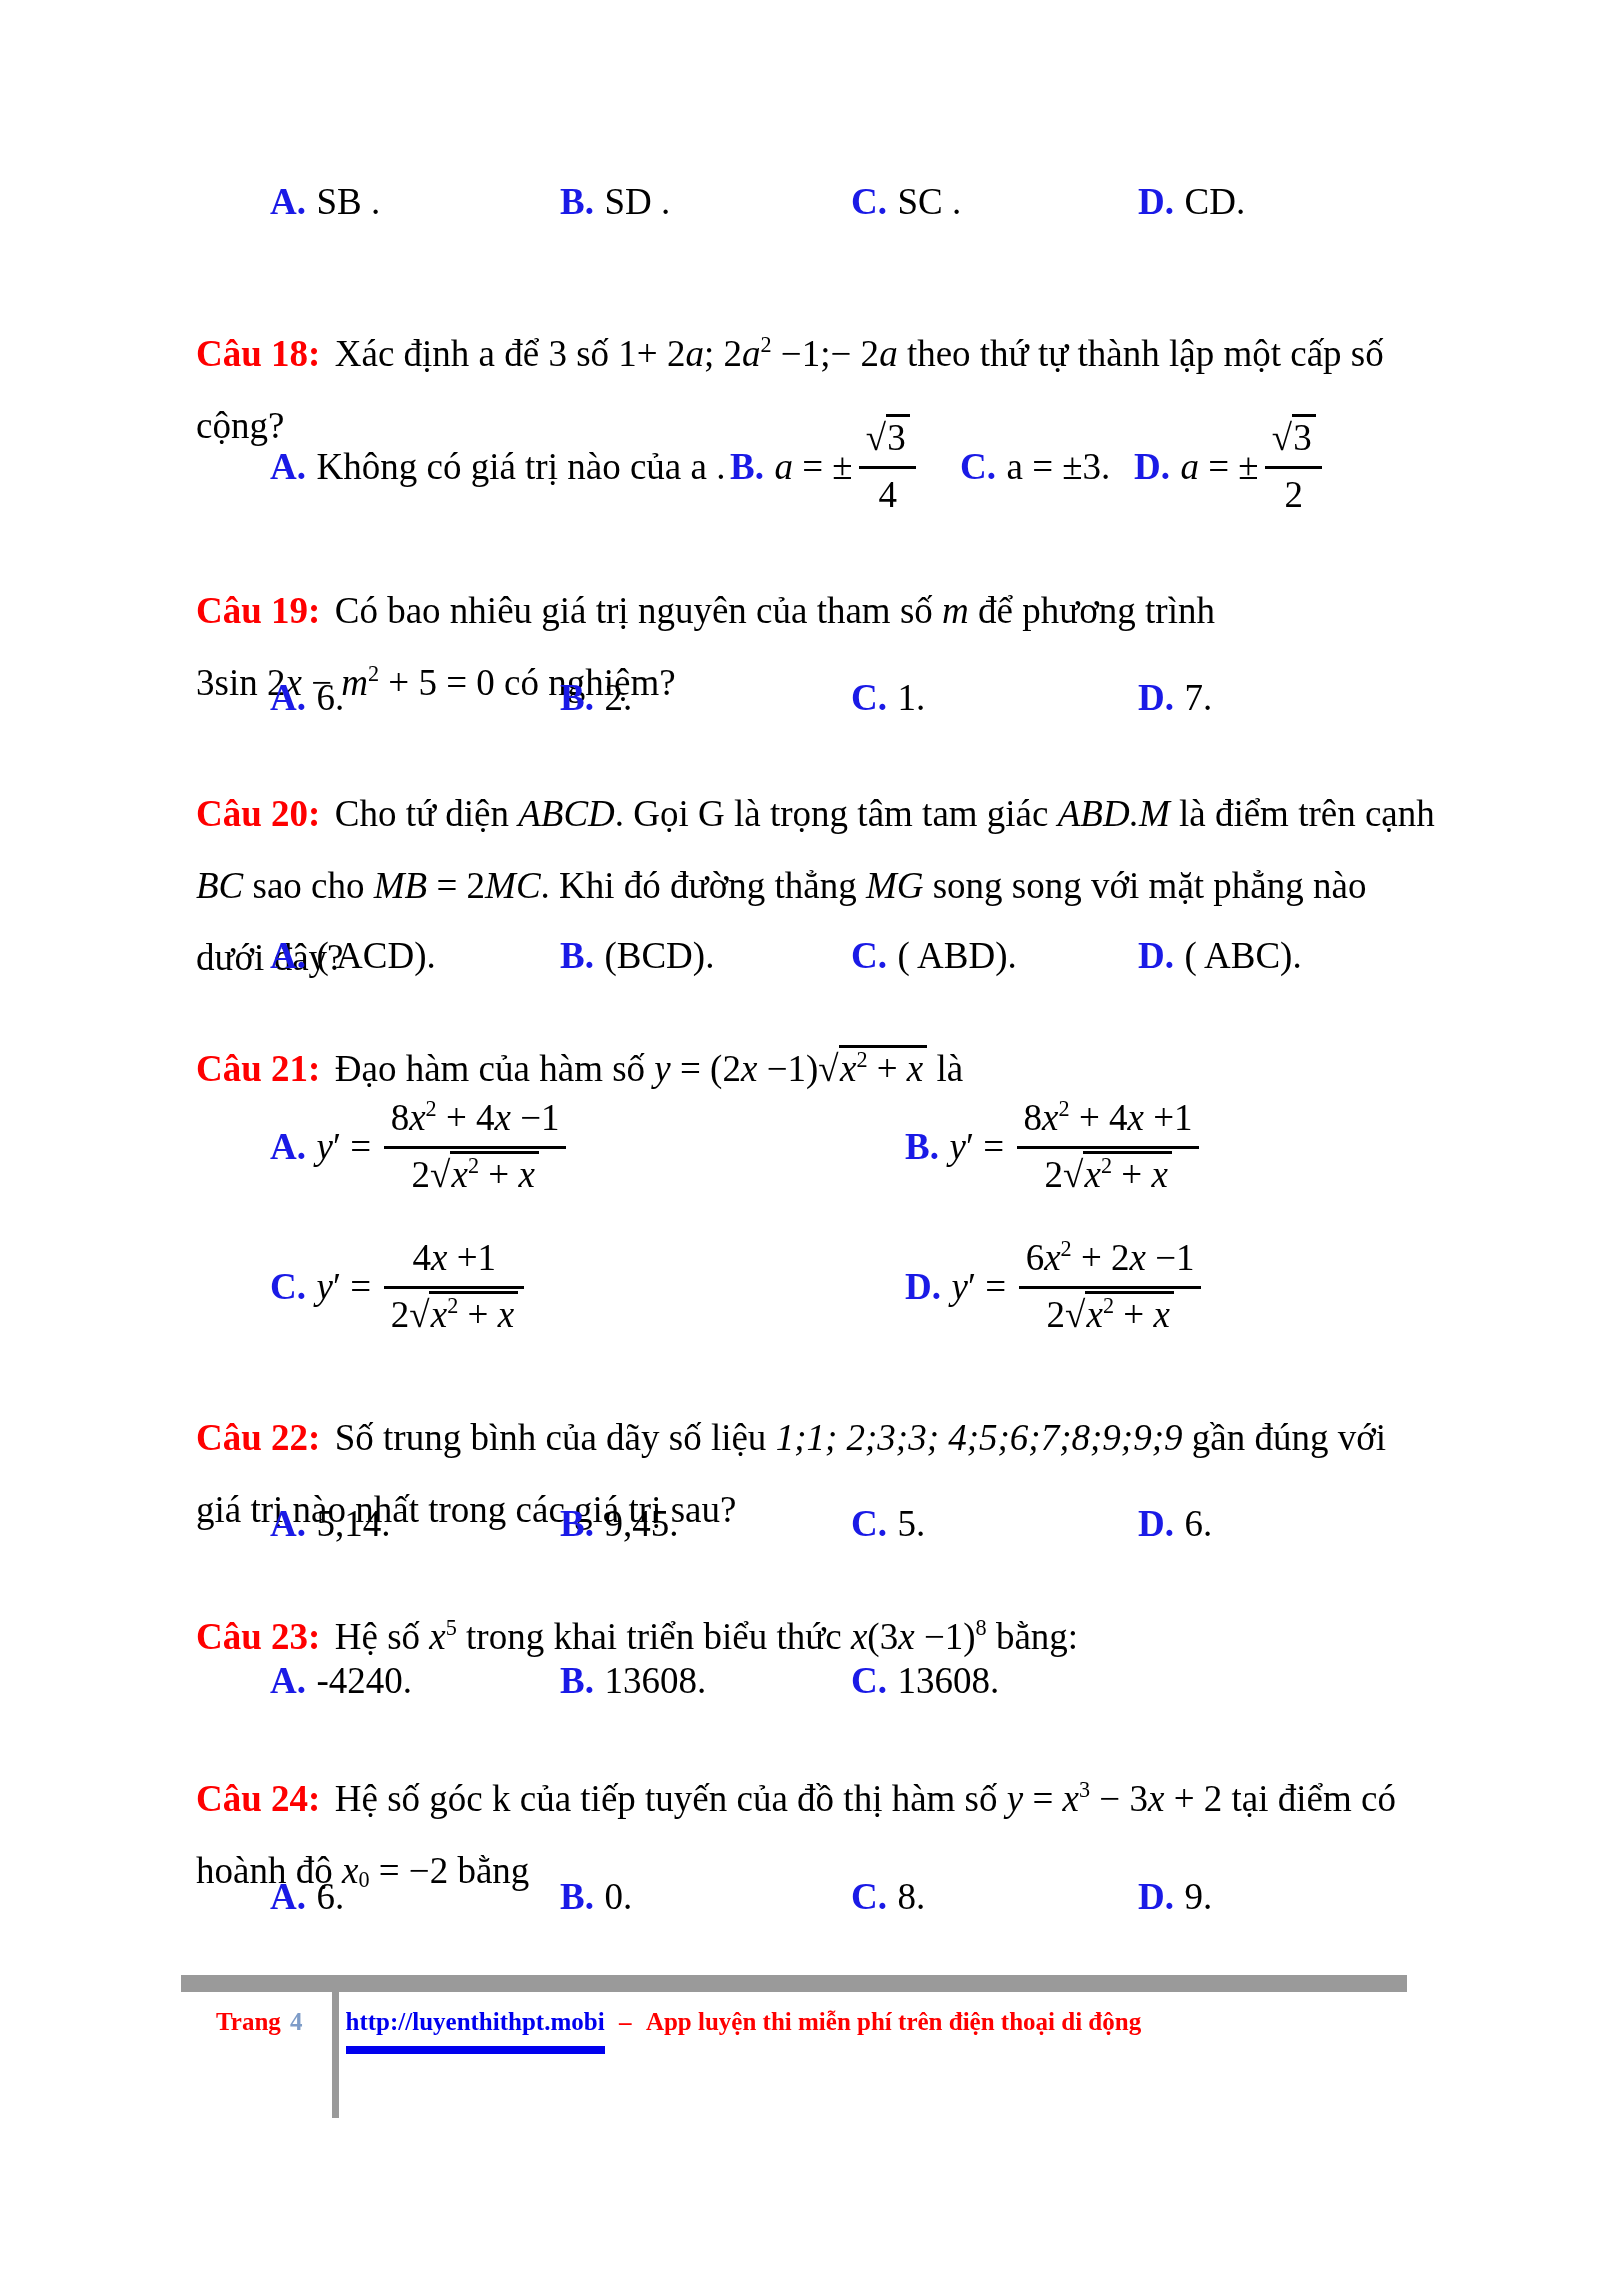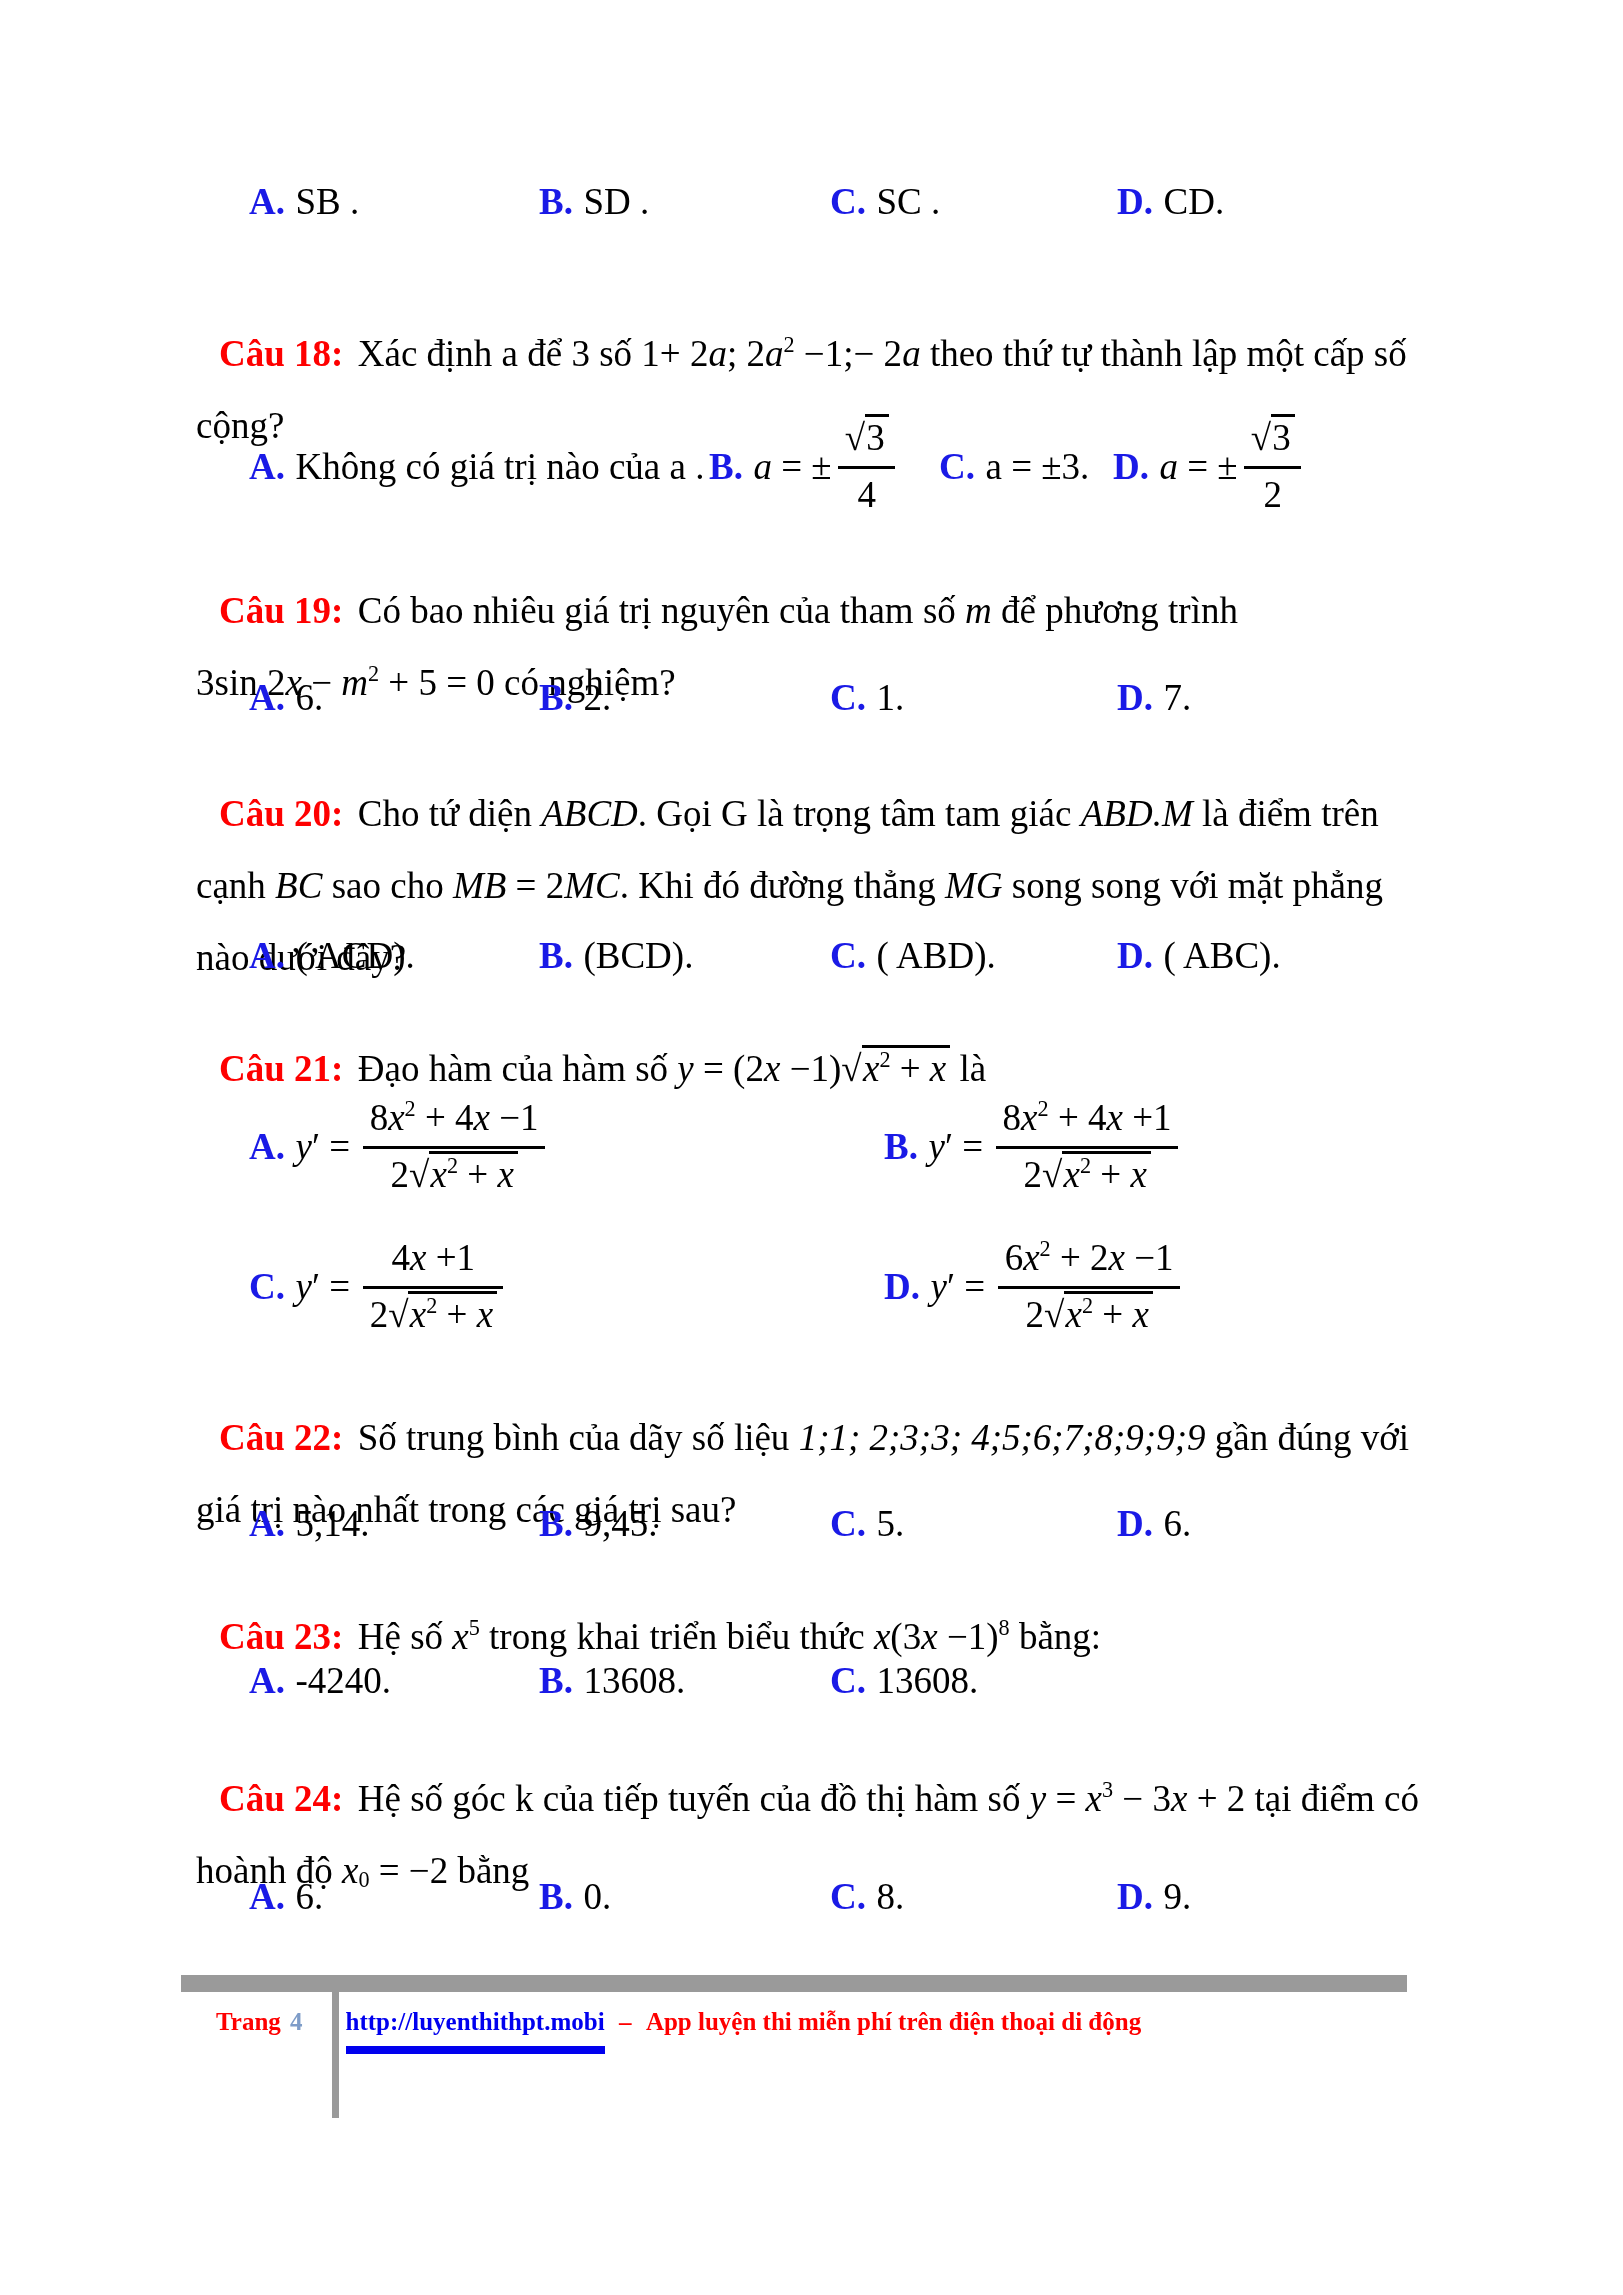--- a/index.html
+++ b/index.html
@@ -8,26 +8,26 @@
     width:1623px;height:2295px;
     background:#ffffff;
     font-family:"Liberation Serif", serif;
     font-size:37px;color:#000;
     overflow:hidden;
   }
   .para{
     position:absolute;left:196px;width:1243px;
     line-height:72px;text-align:left;
   }
-  .qlabel{color:var(--label-red,#fe0000);font-weight:bold;margin-right:14.4px;margin-left:23px;}
+  .qlabel{color:var(--label-red,#fe0000);font-weight:bold;margin-right:14.4px;}
   i{font-style:italic;}
   sup{font-size:0.6em;vertical-align:0.65em;line-height:0;}
   sub{font-size:0.6em;vertical-align:-0.2em;line-height:0;}
   .opts{
-    position:absolute;left:187px;width:1256px;
+    position:absolute;left:208px;width:1256px;
     padding-left:62px;box-sizing:border-box;line-height:47px;
   }
   .grid4{display:grid;grid-template-columns:290px 291px 287px auto;}
   .letter{color:var(--option-blue,#1a1ae6);font-weight:bold;margin-right:10.5px;}
   .opt{white-space:nowrap;}
   .fracrow{display:flex;align-items:center;height:137px;}
   .fracrow .opt{display:flex;align-items:center;}
   .frac{display:inline-block;vertical-align:middle;text-align:center;line-height:50px;margin-left:6.5px;}
   .frac .num{display:block;padding:0 6.5px 2.6px;}
   .frac .den{display:block;border-top:3.9px solid #000;padding:1.3px 6.5px 0;}

